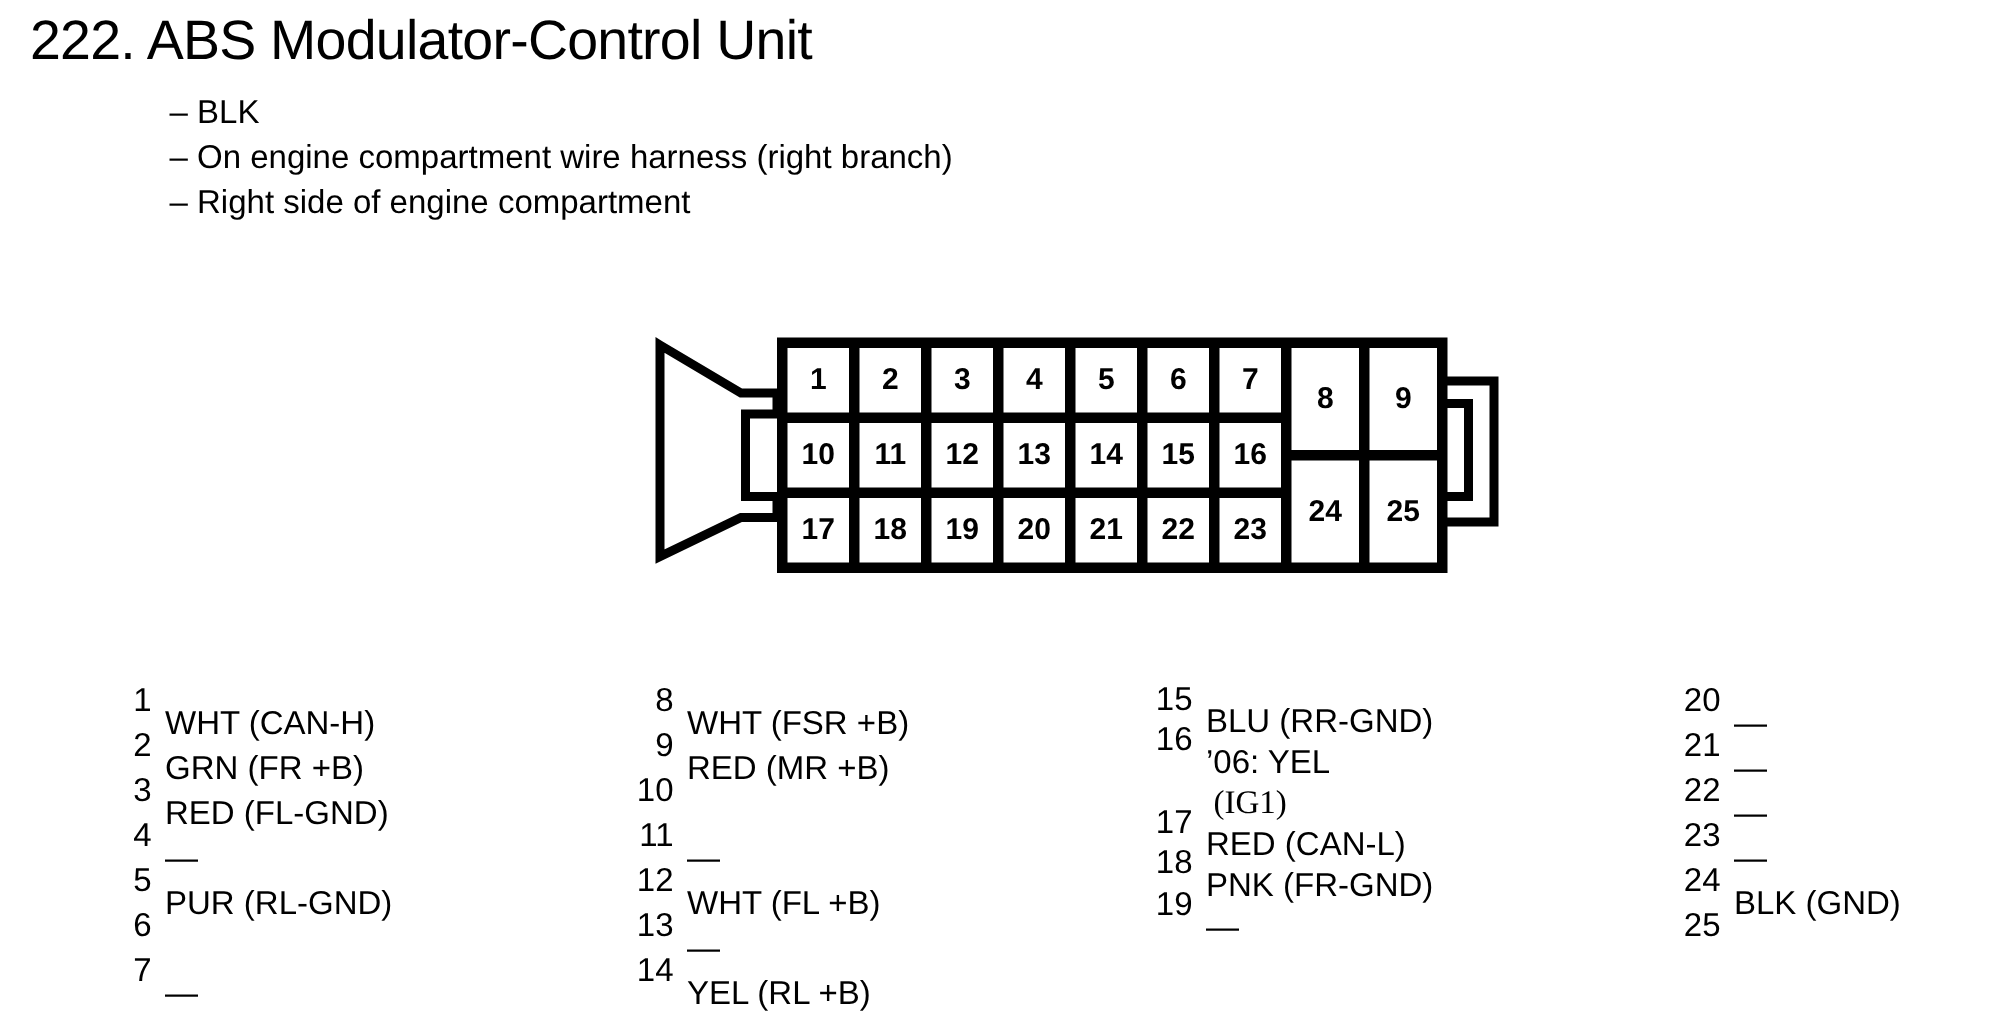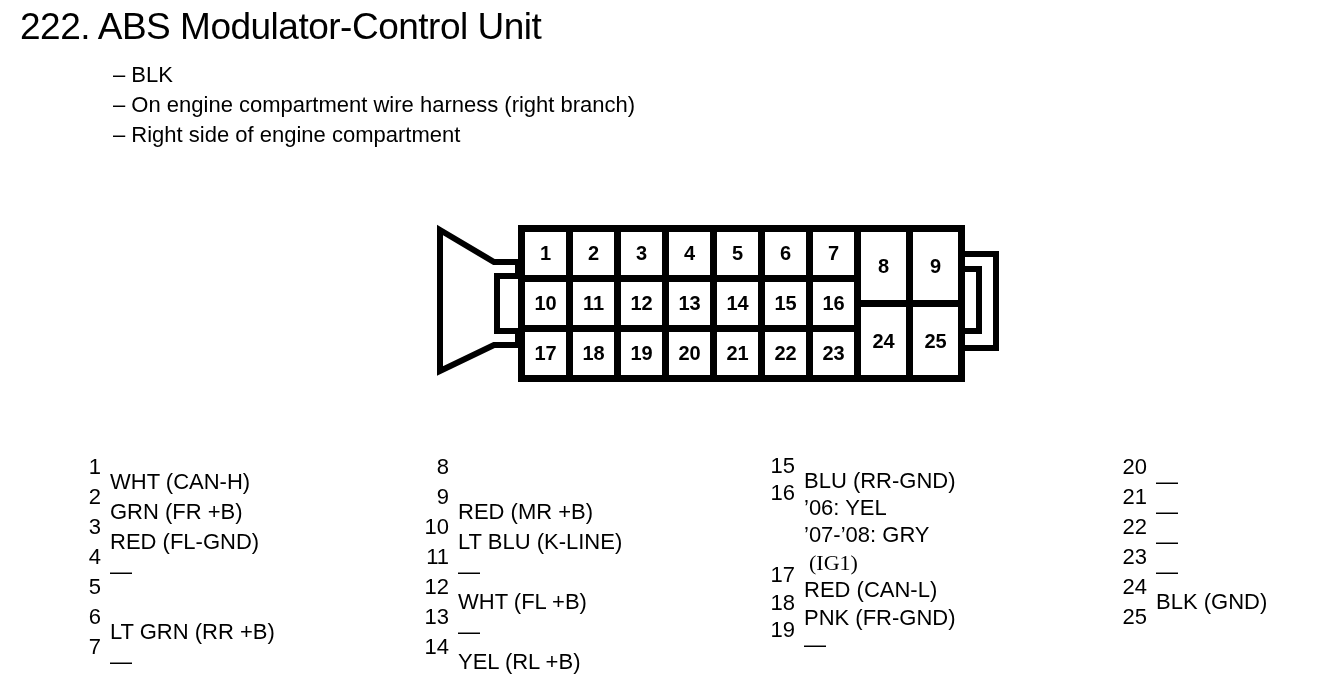--- a/index.html
+++ b/index.html
@@ -108,42 +108,42 @@
   <div class="pin-row">
       <span class="pn">3</span>
       <span class="pt">RED (FL-GND)</span>
     </div>
   <div class="pin-row">
       <span class="pn">4</span>
       <span class="pt">—</span>
     </div>
   <div class="pin-row">
       <span class="pn">5</span>
+      <span class="pt">PUR (RL-GND)</span>
     </div>
   <div class="pin-row">
       <span class="pn">6</span>
-      <span class="pt">LT GRN (RR +B)</span>
     </div>
   <div class="pin-row">
       <span class="pn">7</span>
       <span class="pt">—</span>
     </div>
 </div>
 
 <div class="pin-col" id="pin-col-2">
   <div class="pin-row">
       <span class="pn">8</span>
+      <span class="pt">WHT (FSR +B)</span>
     </div>
   <div class="pin-row">
       <span class="pn">9</span>
       <span class="pt">RED (MR +B)</span>
     </div>
   <div class="pin-row">
       <span class="pn">10</span>
-      <span class="pt">LT BLU (K-LINE)</span>
     </div>
   <div class="pin-row">
       <span class="pn">11</span>
       <span class="pt">—</span>
     </div>
   <div class="pin-row">
       <span class="pn">12</span>
       <span class="pt">WHT (FL +B)</span>
     </div>
   <div class="pin-row">
@@ -160,24 +160,20 @@
   <div class="pin-row">
       <span class="pn">15</span>
       <span class="pt">BLU (RR-GND)</span>
     </div>
   <div class="pin-row">
       <span class="pn">16</span>
       <span class="pt">’06: YEL</span>
     </div>
   <div class="pin-row">
       <span class="pn"></span>
-      <span class="pt">’07-’08: GRY</span>
-    </div>
-  <div class="pin-row">
-      <span class="pn"></span>
       <span class="pt indent">(IG1)</span>
     </div>
   <div class="pin-row">
       <span class="pn">17</span>
       <span class="pt">RED (CAN-L)</span>
     </div>
   <div class="pin-row">
       <span class="pn">18</span>
       <span class="pt">PNK (FR-GND)</span>
     </div>

